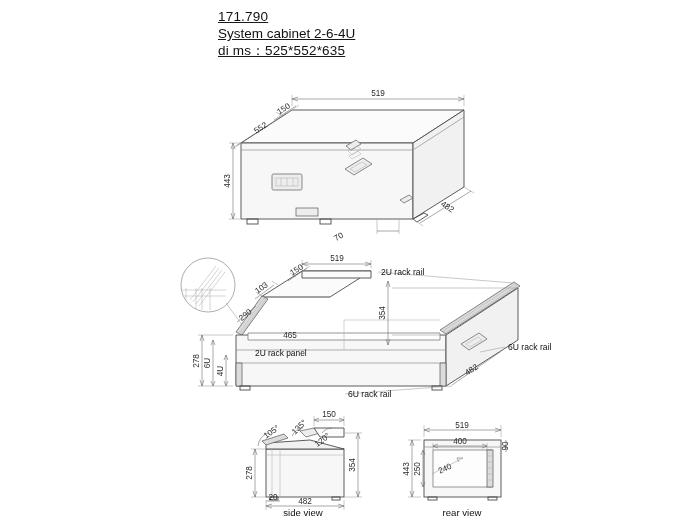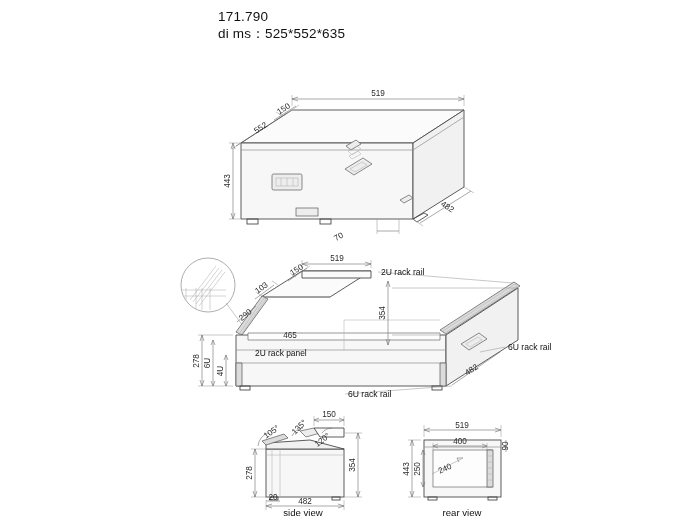--- a/index.html
+++ b/index.html
@@ -19,20 +19,21 @@
     position: absolute;
     left: 0; top: 0;
     width: 700px;
     height: 525px;
   }
   .title-block {
     position: absolute;
     left: 218px;
     top: 8px;
     line-height: 17px;
+    text-decoration: underline;
   }
   .title-line {
     font-size: 13.5px;
     color: #111;
     white-space: pre;
   }
   .title-line.code { letter-spacing: 0.2px; }
   .title-line.dims { letter-spacing: 0.2px; }
   svg { display: block; }
   .ln   { stroke: #4a4a4a; stroke-width: 0.9; fill: none; }
@@ -65,20 +66,21 @@
     font-family: "Liberation Sans", sans-serif;
     font-size: 8.4px;
     fill: #111;
   }
 </style>
 </head>
 <body>
 
 <div class="title-block">
   <div class="title-line code">171.790</div>
+  <div class="title-line">System cabinet 2-6-4U</div>
   <div class="title-line dims">di ms：525*552*635</div>
 </div>
 
 <svg id="sheet" viewBox="0 0 700 525">
 
   <g>
 
     <polygon class="face-top" points="241,143 292,110 464,110 413,143"></polygon>
 
     <polygon class="face-front" points="241,143 413,143 413,219 241,219"></polygon>

